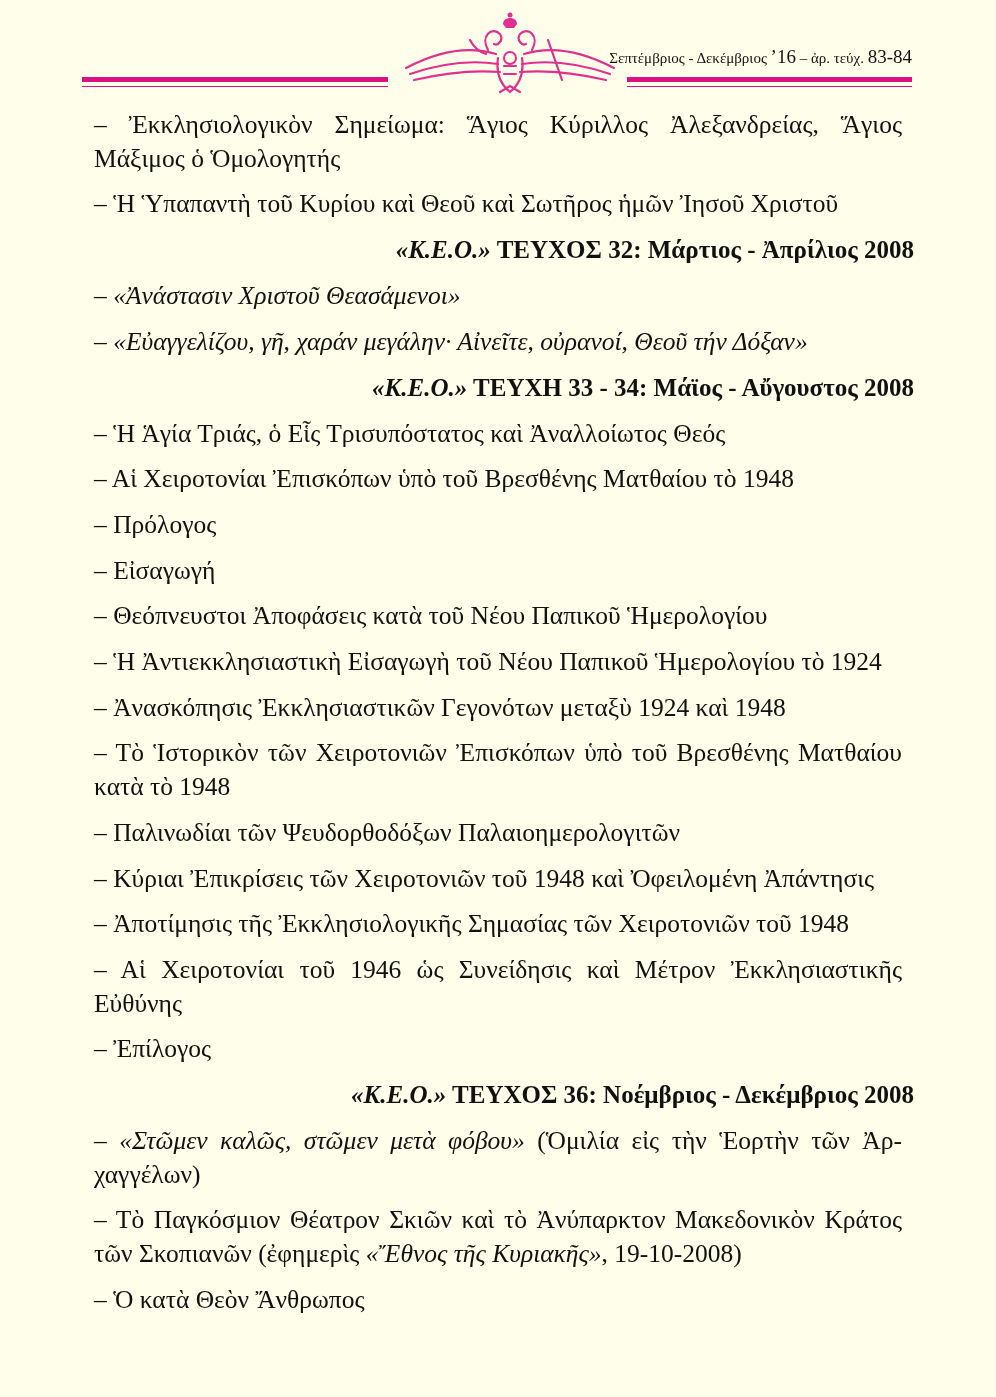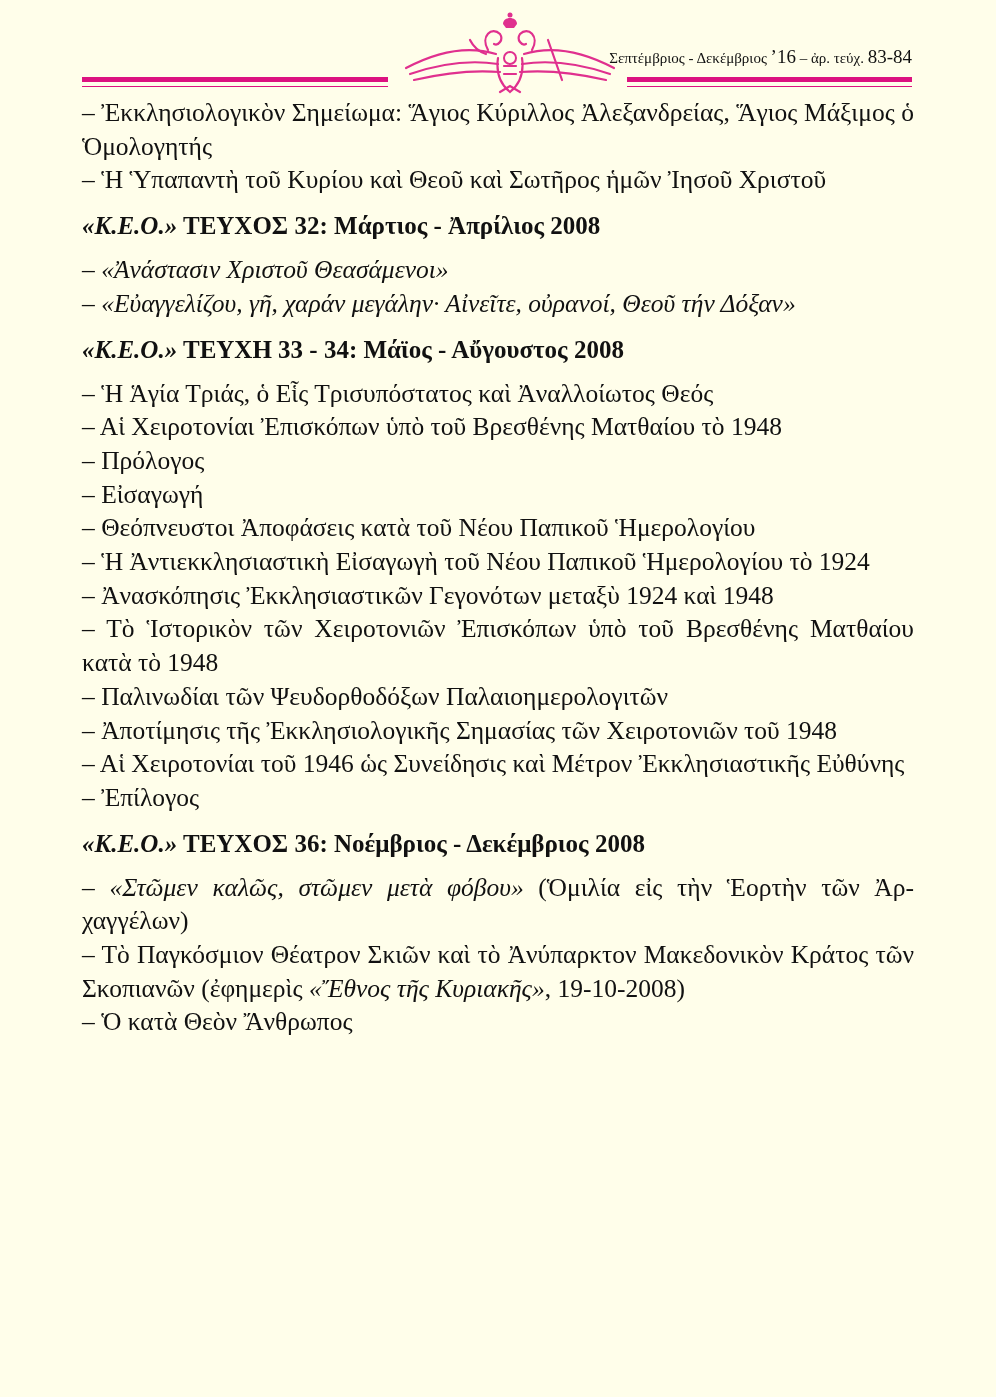--- a/index.html
+++ b/index.html
@@ -29,23 +29,23 @@
   .rule-thin-l  { position: absolute; left: 0; top: 64px; width: 306px; height: 1px; background: #dc1280; }
   .rule-thick-r { position: absolute; left: 545px; top: 55px; width: 285px; height: 5px; background: #dc1280; }
   .rule-thin-r  { position: absolute; left: 545px; top: 64px; width: 285px; height: 1px; background: #dc1280; }
   .eagle {
     position: absolute; left: 318px; top: -12px; width: 220px; height: 88px;
   }
   .content {
     position: absolute; left: 82px; top: 96px; width: 832px;
     font-size: 25.5px; line-height: 33.7px;
   }
-  .item { margin: 0; text-align: justify; }
+  .item { margin: 12px; text-align: justify; }
   .sec {
-    text-align: left; font-weight: bold; font-size: 25px;
+    text-align: right; font-weight: bold; font-size: 25px;
     margin: 12px 0 10px 0; line-height: 34px;
   }
   .sec .keo { font-style: italic; }
   .it { font-style: italic; }
 </style>
 </head>
 <body>
 
 <div class="header">
   <div class="rule-thick-l"></div>
@@ -96,20 +96,21 @@
 
   <div>
     <p class="item"><span>– </span><span>Αἱ Χειροτονίαι Ἐπισκόπων ὑπὸ τοῦ Βρεσθένης Ματθαίου τὸ 1948</span></p>
     <p class="item"><span>– </span><span>Πρόλογος</span></p>
     <p class="item"><span>– </span><span>Εἰσαγωγή</span></p>
     <p class="item"><span>– </span><span>Θεόπνευστοι Ἀποφάσεις κατὰ τοῦ Νέου Παπικοῦ Ἡμερολογίου</span></p>
     <p class="item"><span>– </span><span>Ἡ Ἀντιεκκλησιαστικὴ Εἰσαγωγὴ τοῦ Νέου Παπικοῦ Ἡμερολογίου τὸ 1924</span></p>
     <p class="item"><span>– </span><span>Ἀνασκόπησις Ἐκκλησιαστικῶν Γεγονότων μεταξὺ 1924 καὶ 1948</span></p>
     <p class="item"><span>– </span><span>Τὸ Ἱστορικὸν τῶν Χειροτονιῶν Ἐπισκόπων ὑπὸ τοῦ Βρεσθένης Ματ­θαίου κατὰ τὸ 1948</span></p>
     <p class="item"><span>– </span><span>Παλινωδίαι τῶν Ψευδορθοδόξων Παλαιοημερολογιτῶν</span></p>
+    <p class="item"><span>– </span><span>Κύριαι Ἐπικρίσεις τῶν Χειροτονιῶν τοῦ 1948 καὶ Ὀφειλομένη Ἀπάντησις</span></p>
     <p class="item"><span>– </span><span>Ἀποτίμησις τῆς Ἐκκλησιολογικῆς Σημασίας τῶν Χειροτονιῶν τοῦ 1948</span></p>
     <p class="item"><span>– </span><span>Αἱ Χειροτονίαι τοῦ 1946 ὡς Συνείδησις καὶ Μέτρον Ἐκκλησιαστικῆς Εὐθύνης</span></p>
     <p class="item"><span>– </span><span>Ἐπίλογος</span></p>
   </div>
 
   <div>
     <div class="sec"><span class="keo">«Κ.Ε.Ο.»</span><span> ΤΕΥΧΟΣ  36:  Νοέμβριος - Δεκέμβριος 2008</span></div>
     <p class="item"><span>– </span><span class="it">«Στῶμεν καλῶς, στῶμεν μετὰ φόβου»</span><span> (Ὁμιλία εἰς τὴν Ἑορτὴν τῶν Ἀρ­χαγγέλων)</span></p>
     <p class="item"><span>– </span><span>Τὸ Παγκόσμιον Θέατρον Σκιῶν καὶ τὸ Ἀνύπαρκτον Μακεδονικὸν Κράτος τῶν Σκοπιανῶν (ἐφημερὶς </span><span class="it">«Ἔθνος τῆς Κυριακῆς»</span><span>, 19-10-2008)</span></p>
     <p class="item"><span>– </span><span>Ὁ κατὰ Θεὸν Ἄνθρωπος</span></p>

